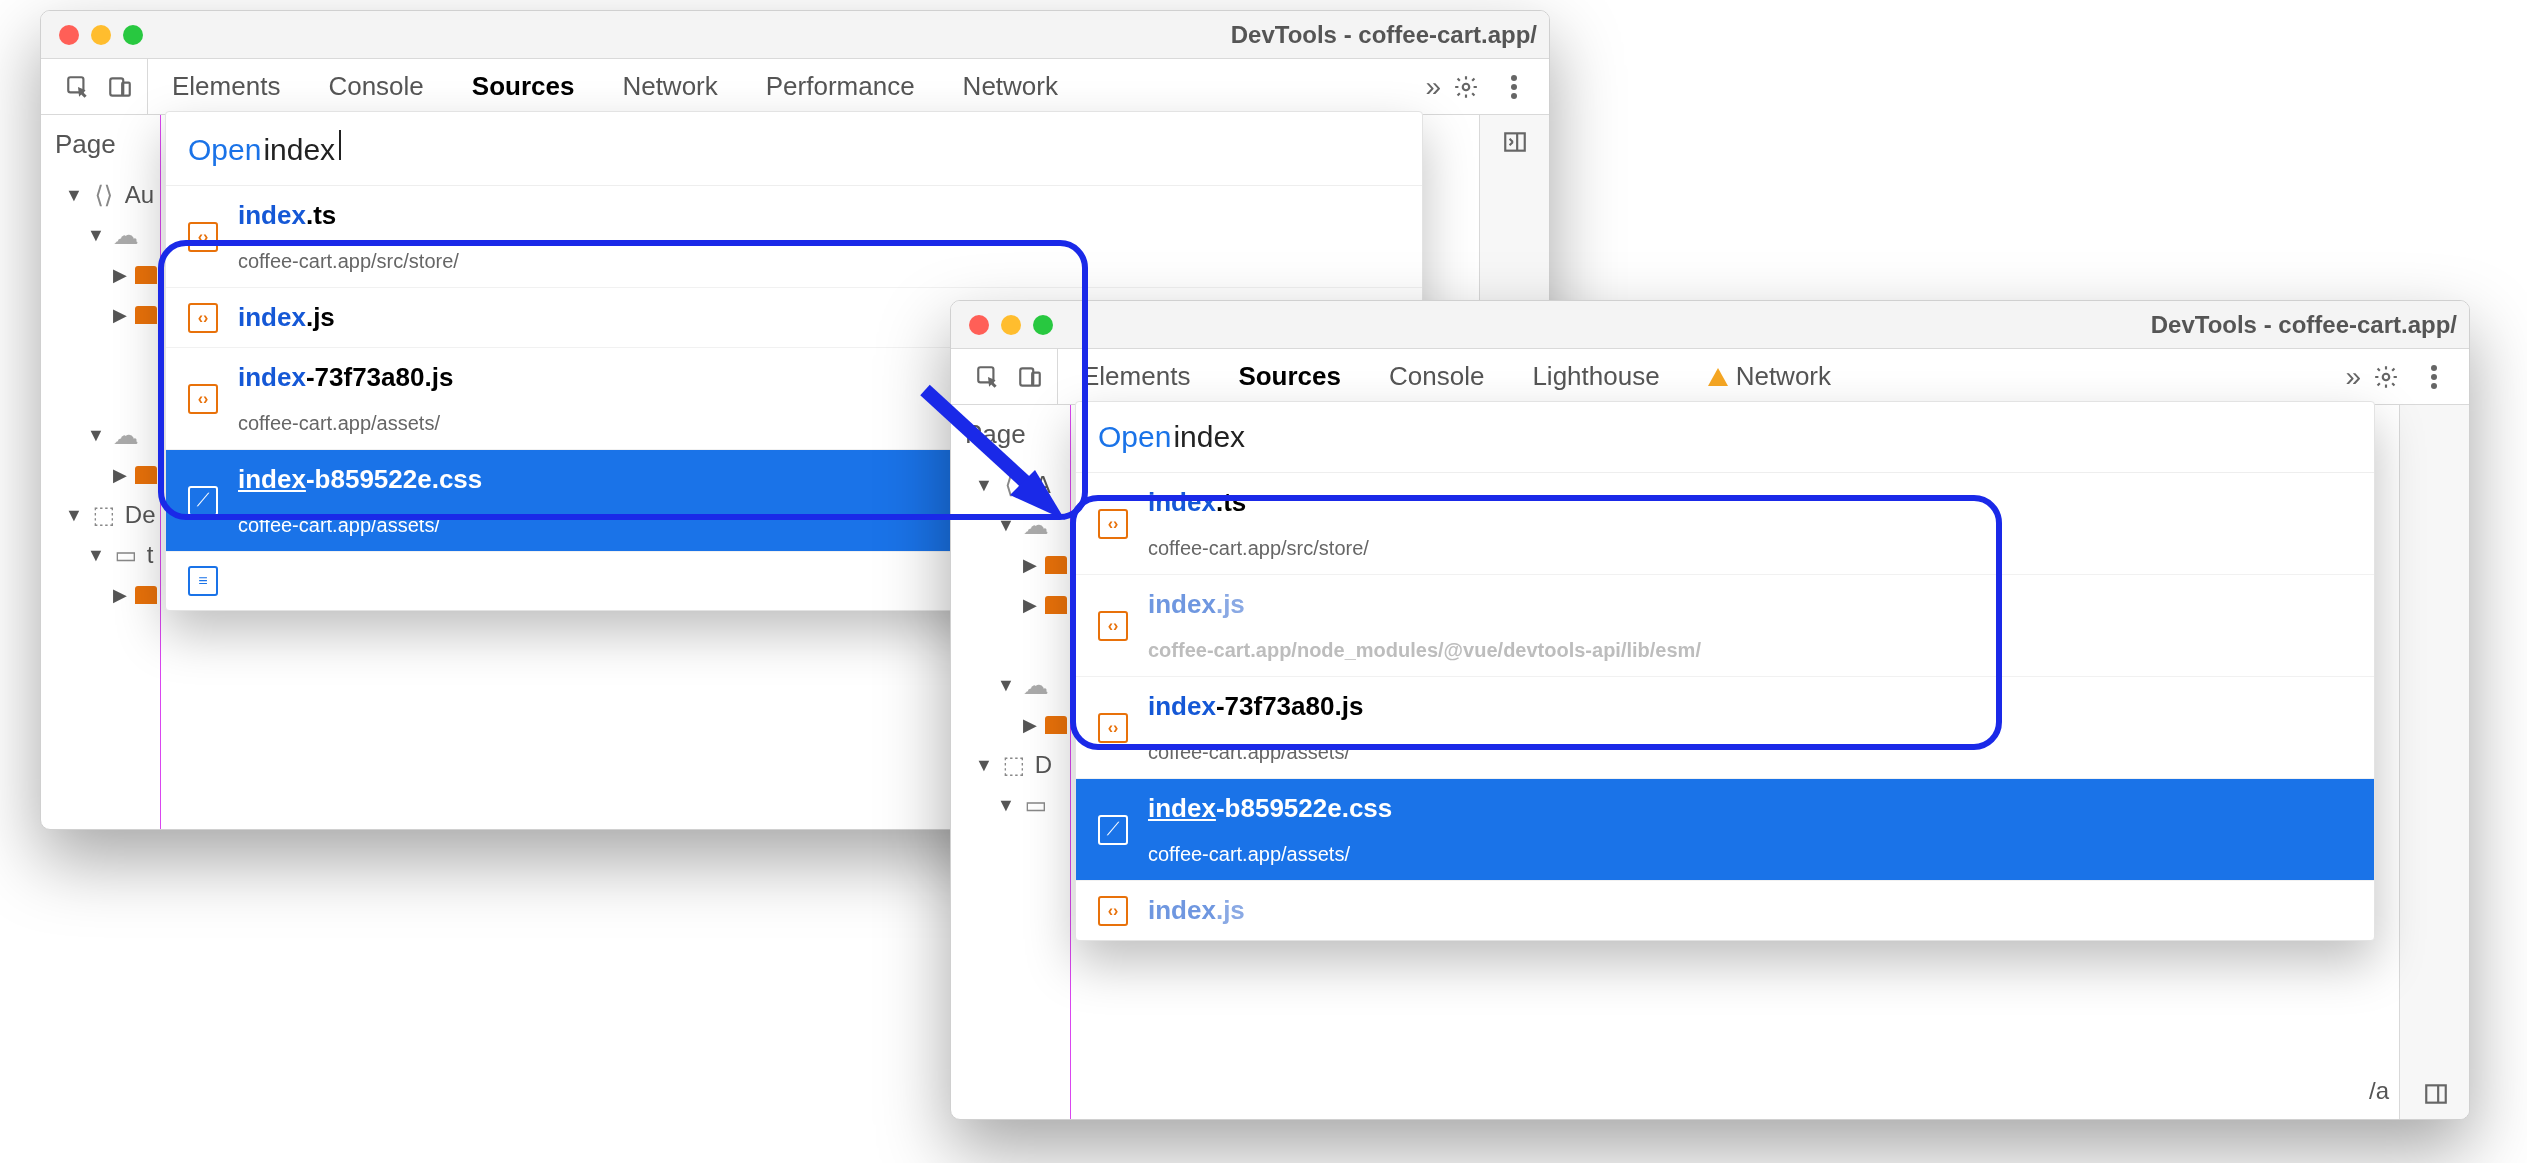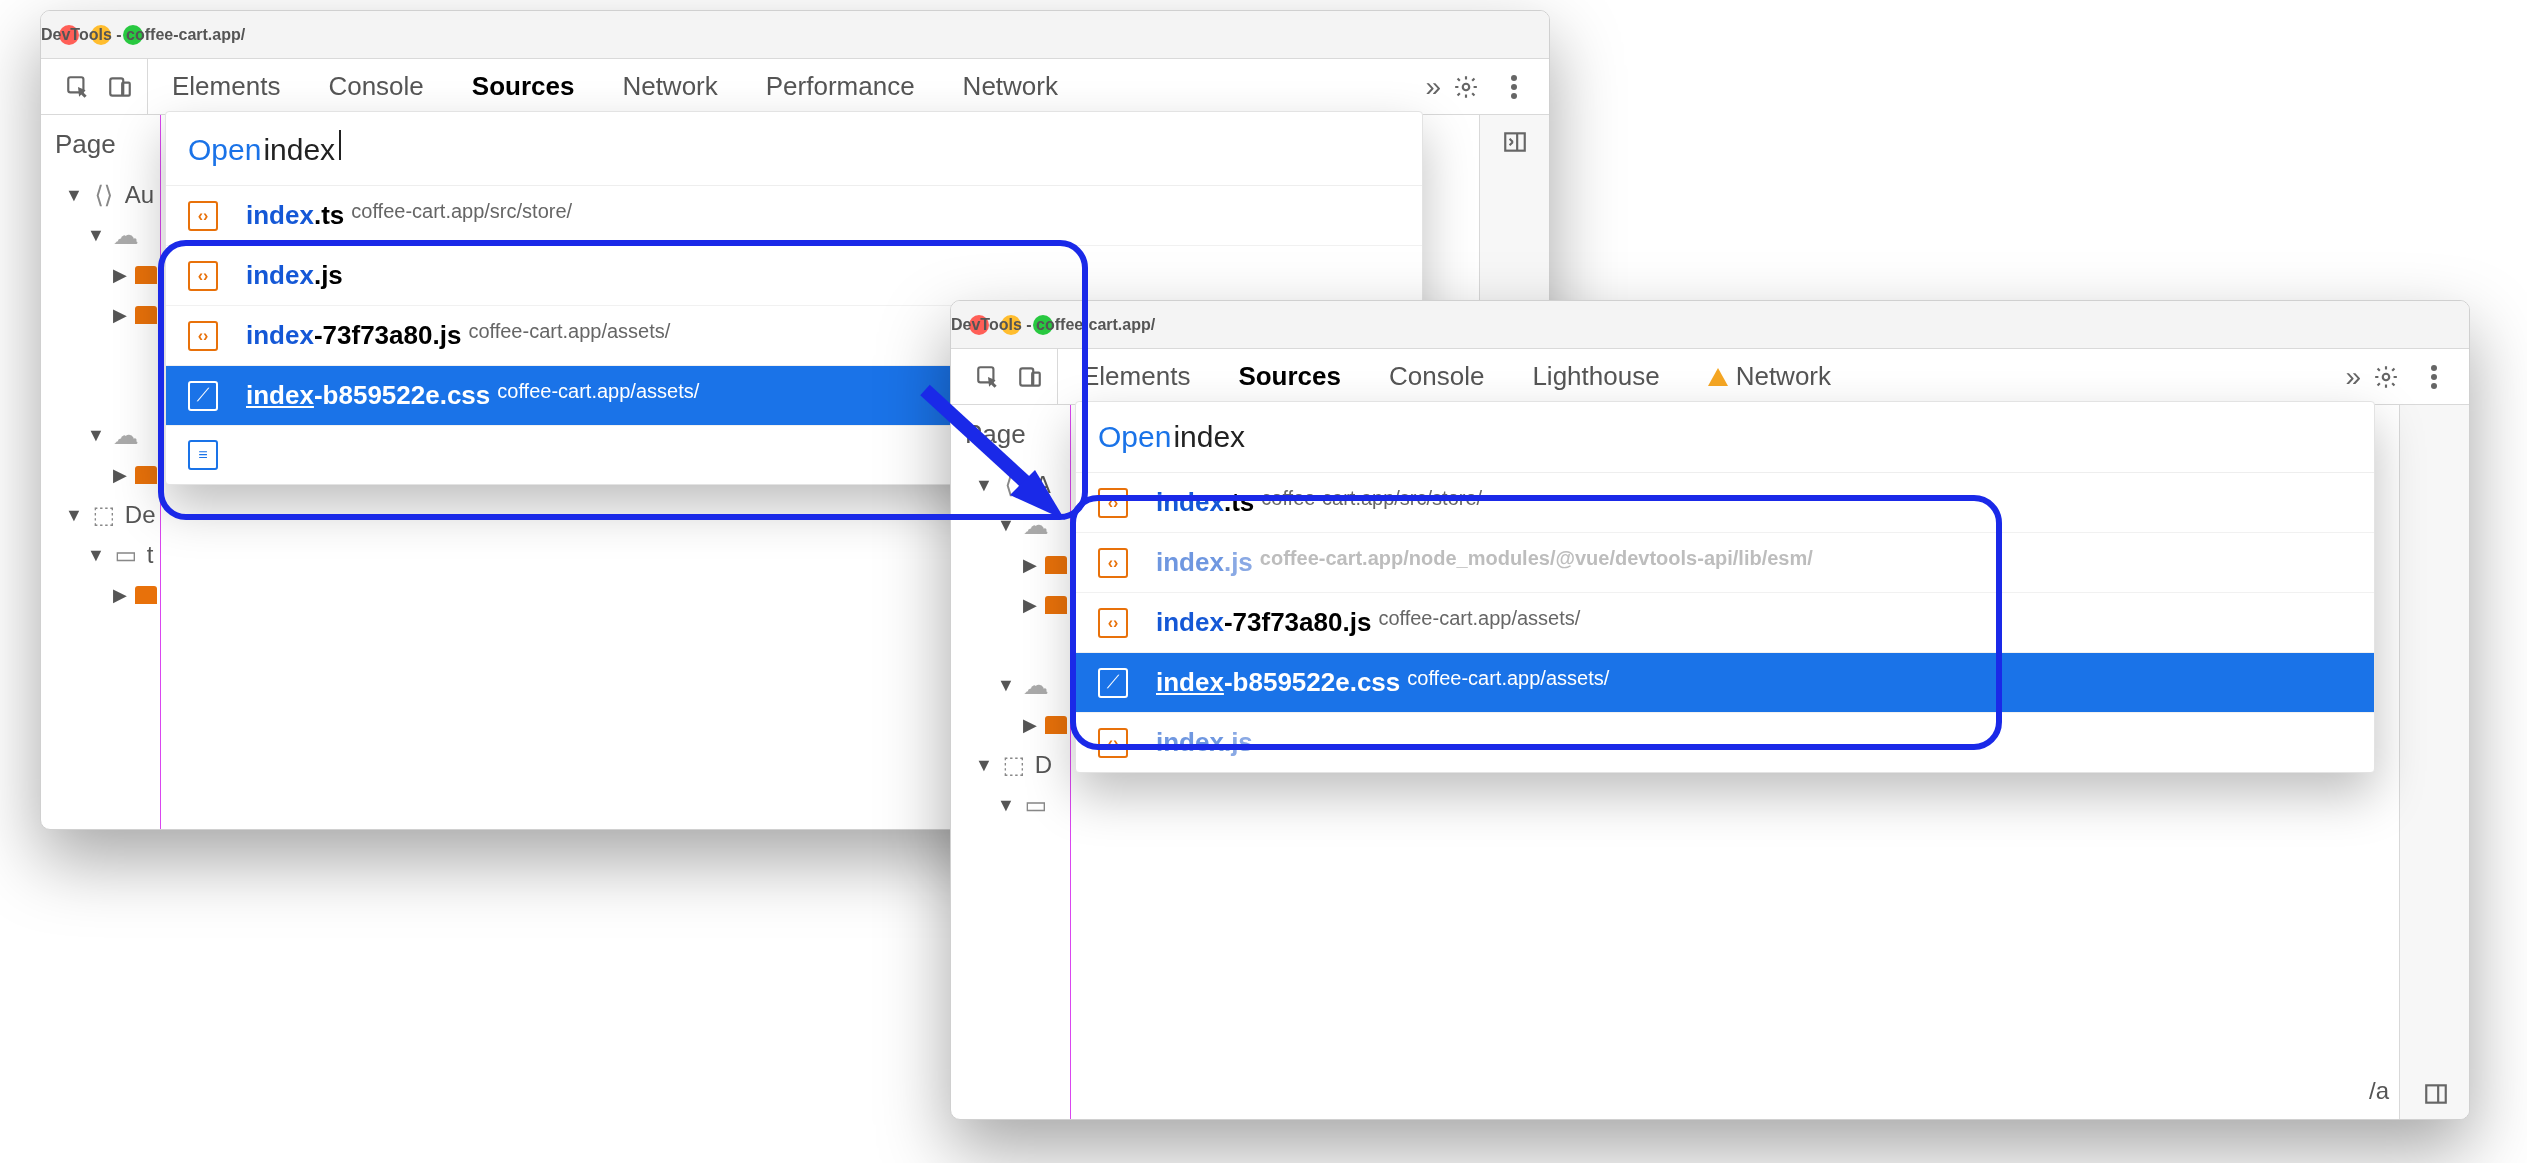--- a/index.html
+++ b/index.html
@@ -33,22 +33,22 @@
     display: flex; gap: 12px; padding-left: 18px;
   }
   .traffic span {
     width: 20px; height: 20px; border-radius: 50%;
     display: inline-block;
   }
   .red { background:#ff5f57; }
   .yellow { background:#ffbd2e; }
   .green { background:#28c840; }
   .wintitle {
-    position: absolute; left:0; right:4px; text-align:left;
-    font-size: 16px; font-weight:600; color:#555;
+    position: absolute; left:0; right:12px; text-align:right;
+    font-size: 24px; font-weight:600; color:#555;
   }
 
   .toolbar {
     height: 56px;
     border-bottom: 1px solid #d9d9d9;
     display:flex; align-items:center;
     font-size: 26px; color:#555;
     padding: 0 10px;
   }
   .tb-icons { display:flex; gap:12px; padding:0 12px; border-right:1px solid #d9d9d9; height:100%; align-items:center;}
@@ -124,21 +124,21 @@
     width:30px;height:30px;border:2px solid #1a73e8;border-radius:3px;
     display:flex;align-items:center;justify-content:center;
     color:#1a73e8;font-size:18px;flex-shrink:0;
   }
   .cmd-item.selected .css-ico { border-color:#fff; color:#fff;}
   .cmd-item .html-ico {
     width:30px;height:30px;border:2px solid #1a73e8;border-radius:3px;
     display:flex;align-items:center;justify-content:center;
     color:#1a73e8;font-size:16px;flex-shrink:0;
   }
-  .cmd-item .txt { display:flex; flex-direction:row; gap:7px;margin-left:8px;}
+  .cmd-item .txt { display:flex; flex-direction:column; gap:19px;}
   .cmd-item .name { font-size:26px; font-weight:700; }
   .cmd-item .name .match { color:#1558d6; }
   .cmd-item.selected .name .match { color:#fff; text-decoration:underline; }
   .cmd-item.dim .name { color:#8aa9e4; }
   .cmd-item.dim .name .match { color:#6f97e0; }
   .cmd-item .sub { font-size:20px; color:#666; }
   .cmd-item.dim .sub { color:#bdbdbd;font-weight:bold; }
 
   
   .tree {

